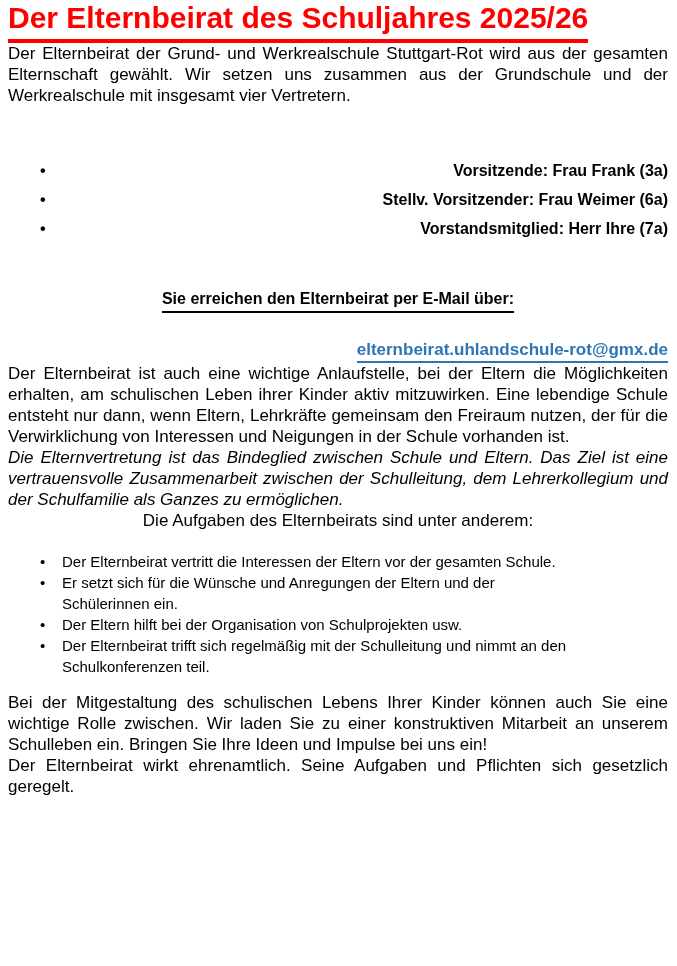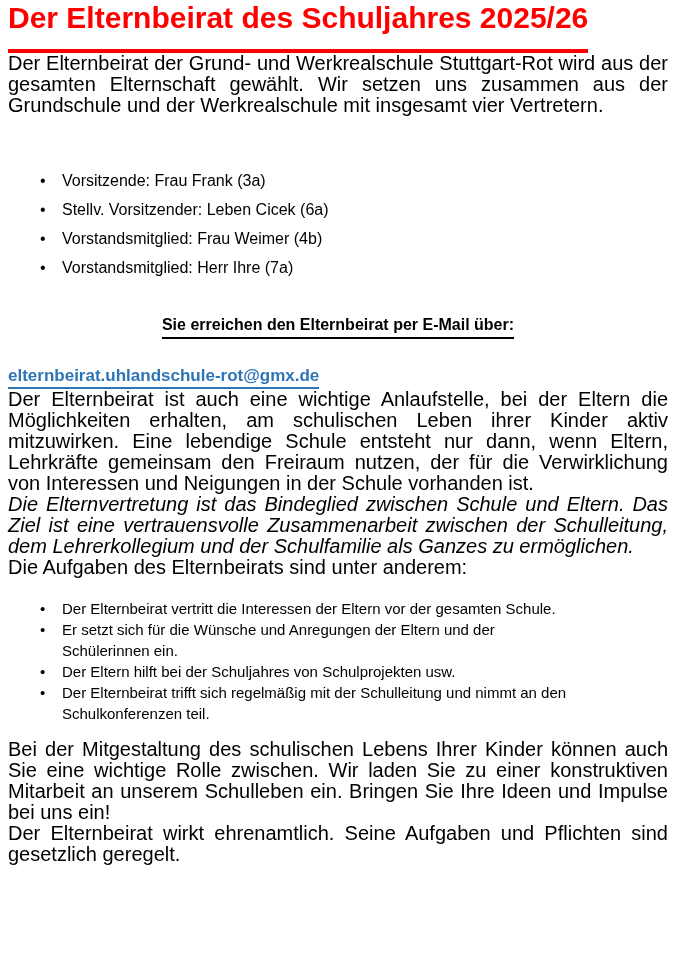--- a/index.html
+++ b/index.html
@@ -18,67 +18,68 @@
   h1 {
     margin: 0;
     font-size: 30px;
     line-height: 26px;
     font-weight: bold;
   }
   h1 .title-inner {
     display: inline-block;
     color: var(--title-red, #ff0000);
     border-bottom: 4px solid var(--title-red, #ff0000);
-    padding-bottom: 18px;
+    padding-bottom: 8px;
   }
 
   
   p.body {
-    font-size: 20px;
+    font-size: 17px;
     line-height: 21px;
     margin: 0;
   }
   .j { text-align: justify; }
   .i { font-style: italic; }
 
   .intro        { margin-top: 50px; }
   .mission      { margin-top: 40px; }
   .role         { margin-top: 16px; }
-  .tasks-intro  { margin-top: 8px; }
+  .tasks-intro  { margin-top: 8px; text-align: center; }
   .closing-1    { margin-top: 12px; }
   .closing-2    { margin-top: 14px; }
 
   
   ul.board-list {
     list-style: none;
     margin: 50px 0 10px 32px;
     padding: 0;
     font-size: 16px;
-    font-weight: normal;
+    font-weight: bold;
     line-height: 29px;
+    text-align: right;
   }
   ul.board-list li { position: relative; padding-left: 22px; }
   ul.board-list li::before { content: "\2022"; position: absolute; left: 0; }
 
   
   .center-heading {
-    margin-top: 32px;
+    margin-top: 45px;
     text-align: center;
     font-size: 16px;
     font-weight: bold;
     line-height: 21px;
   }
   .center-heading .hu {
     display: inline-block;
     border-bottom: 2px solid #000;
     padding-bottom: 2px;
   }
   .email-line {
     margin-top: 26px;
-    text-align: left;
+    text-align: right;
     font-size: 17px;
     font-weight: bold;
     line-height: 21px;
   }
   .email-line a {
     display: inline-block;
     color: var(--link-blue, #2e75b6);
     text-decoration: none;
     border-bottom: 2px solid var(--link-blue, #2e75b6);
     padding-bottom: 1px;
@@ -101,22 +102,21 @@
 <body>
 
 <main class="page">
 
   <h1><span class="title-inner">Der Elternbeirat des Schuljahres 2025/26</span></h1>
 
   <p class="body j intro">Der Elternbeirat der Grund- und Werkrealschule Stuttgart-Rot wird aus der gesamten Elternschaft gewählt. Wir setzen uns zusammen aus der Grundschule und der Werkrealschule mit insgesamt vier Vertretern.</p>
 
   <ul class="board-list">
     <li><span>Vorsitzende: Frau Frank (3a)</span></li>
-    <li><span>Stellv. Vorsitzender: Leben Cicek (6a)</span></li>
-    <li><span>Vorstandsmitglied: Frau Weimer (4b)</span></li>
+    <li><span>Stellv. Vorsitzender: Frau Weimer (6a)</span></li>
     <li><span>Vorstandsmitglied: Herr Ihre (7a)</span></li>
   </ul>
 
   <div class="center-heading">
     <span class="hu">Sie erreichen den Elternbeirat per E-Mail über:</span>
   </div>
 
   <div class="email-line">
     <a>elternbeirat.uhlandschule-rot@gmx.de</a>
   </div>
@@ -127,23 +127,23 @@
 
   <p class="body tasks-intro">Die Aufgaben des Elternbeirats sind unter anderem:</p>
 
   <ul class="tasks-list">
 
     <li><span>Der Elternbeirat vertritt die Interessen der Eltern vor der gesamten Schule.</span></li>
 
     <li><span>Er setzt sich für die </span><b>Wünsche und Anregungen der Eltern</b><span> und </span><b>der</b><br><b>Schülerinnen</b><span> ein.</span></li>
 
 
-    <li><span>Der Eltern hilft bei der </span><b>Schuljahres von Schulprojekten usw.</b></li>
+    <li><span>Der Eltern hilft bei der </span><b>Organisation von Schulprojekten usw.</b></li>
 
     <li><span>Der Elternbeirat trifft sich </span><b>regelmäßig</b><span> mit der Schulleitung und nimmt an den</span><br><span>Schulkonferenzen teil.</span></li>
 
   </ul>
 
   <p class="body j closing-1">Bei der Mitgestaltung des schulischen Lebens Ihrer Kinder können auch Sie eine wichtige Rolle zwischen. Wir laden Sie zu einer konstruktiven Mitarbeit an unserem Schulleben ein. Bringen Sie Ihre Ideen und Impulse bei uns ein!</p>
 
-  <p class="body j closing-2">Der Elternbeirat wirkt ehrenamtlich. Seine Aufgaben und Pflichten sind gesetzlich geregelt.</p>
+  <p class="body j closing-2">Der Elternbeirat wirkt ehrenamtlich. Seine Aufgaben und Pflichten sich gesetzlich geregelt.</p>
 
 </main>
 
 </body></html>

